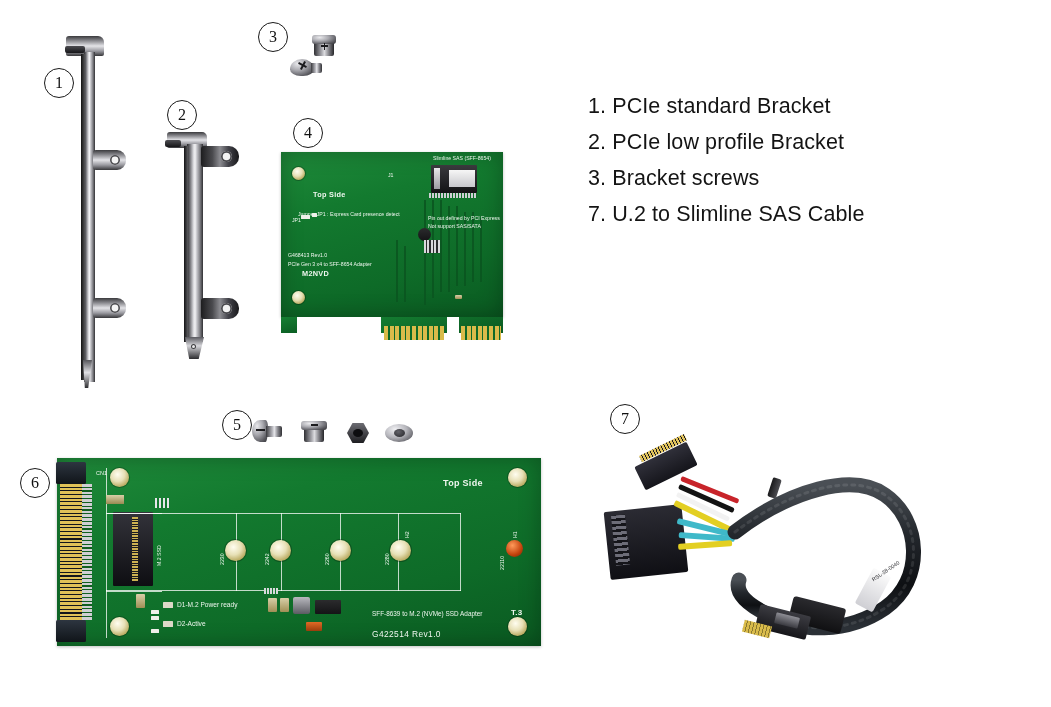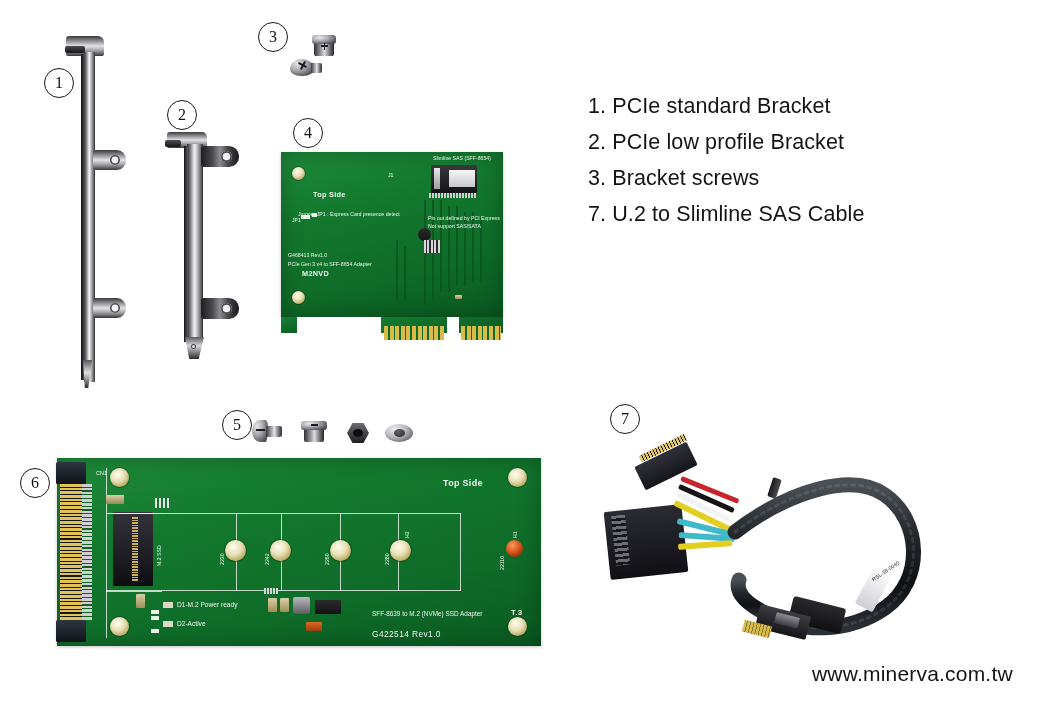--- a/index.html
+++ b/index.html
@@ -419,15 +419,14 @@
       <div class="badge" style="left: 610px; top: 404px;">7</div>
     </div>
 
   <div class="legend">
       <div class="legend-item">1. PCIe standard Bracket</div>
       <div class="legend-item">2. PCIe low profile Bracket</div>
       <div class="legend-item">3. Bracket screws</div>
       <div class="legend-item">7. U.2 to Slimline SAS Cable</div>
     </div>
 
-  <div class="site">www.minerva.com.tw</div>
 
 </div>
 
 </body></html>

